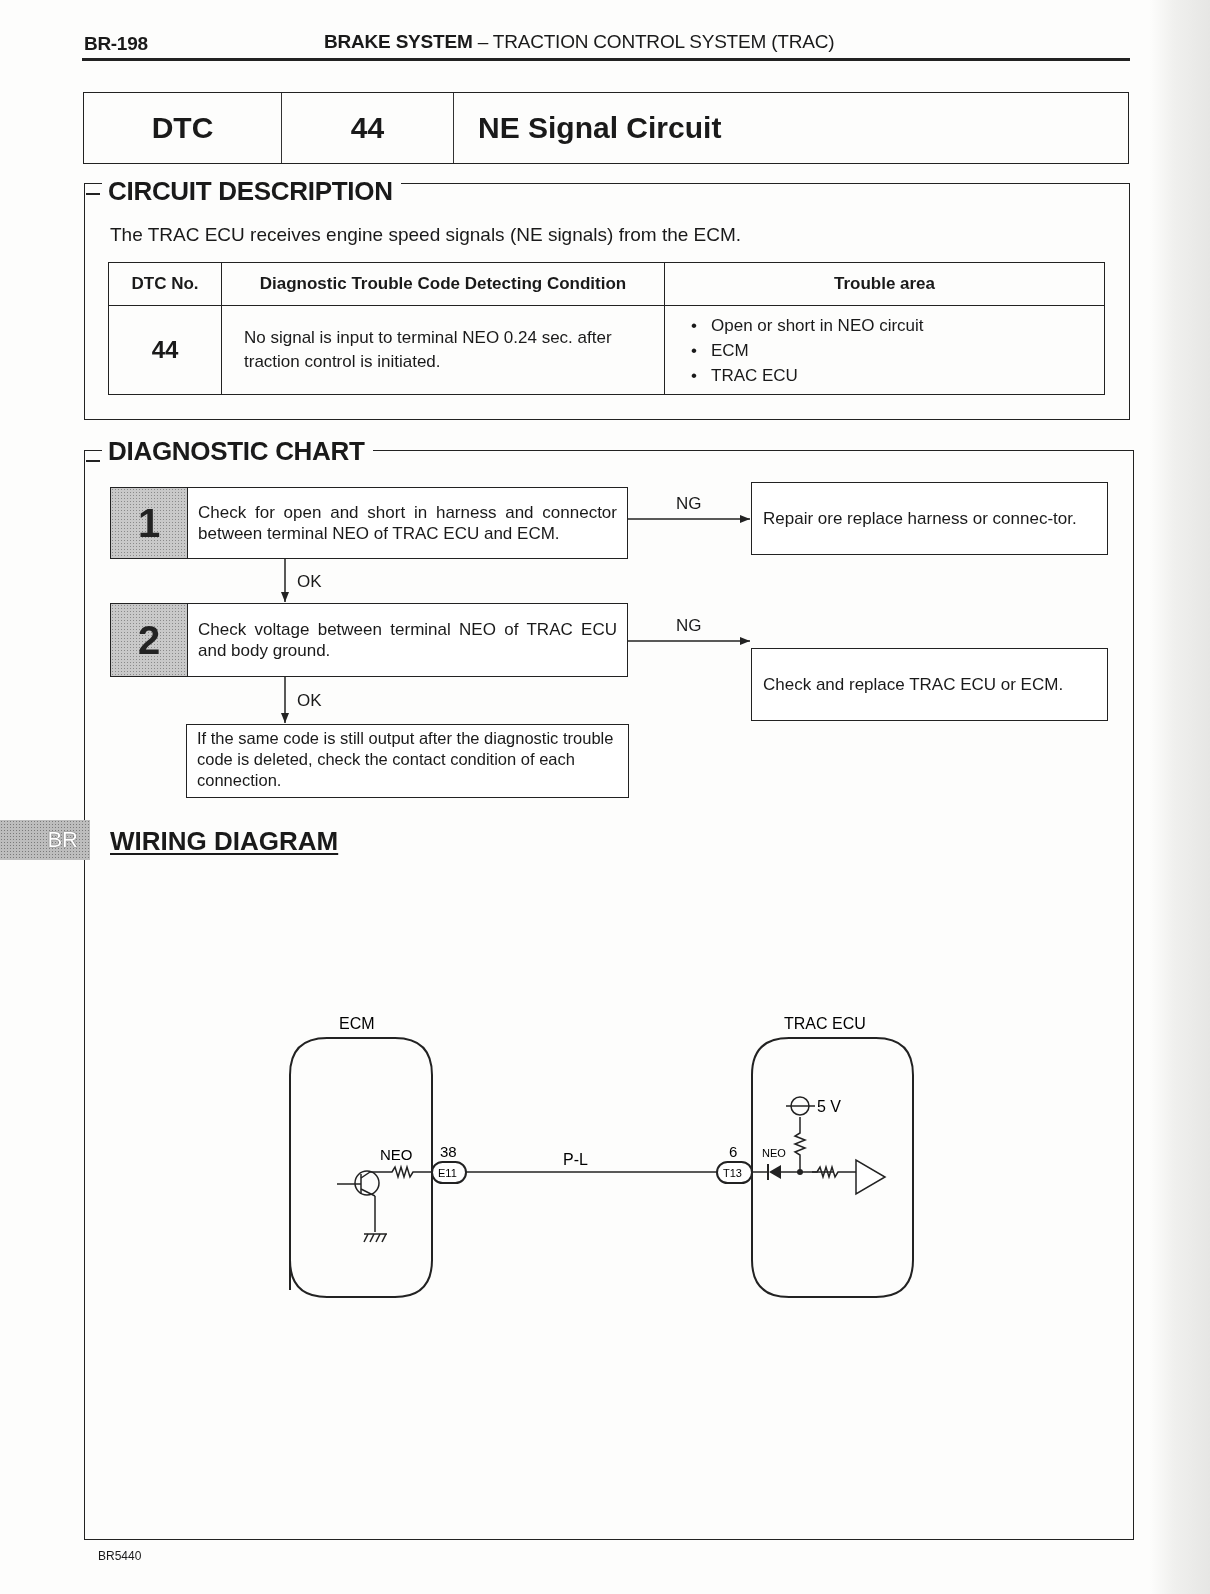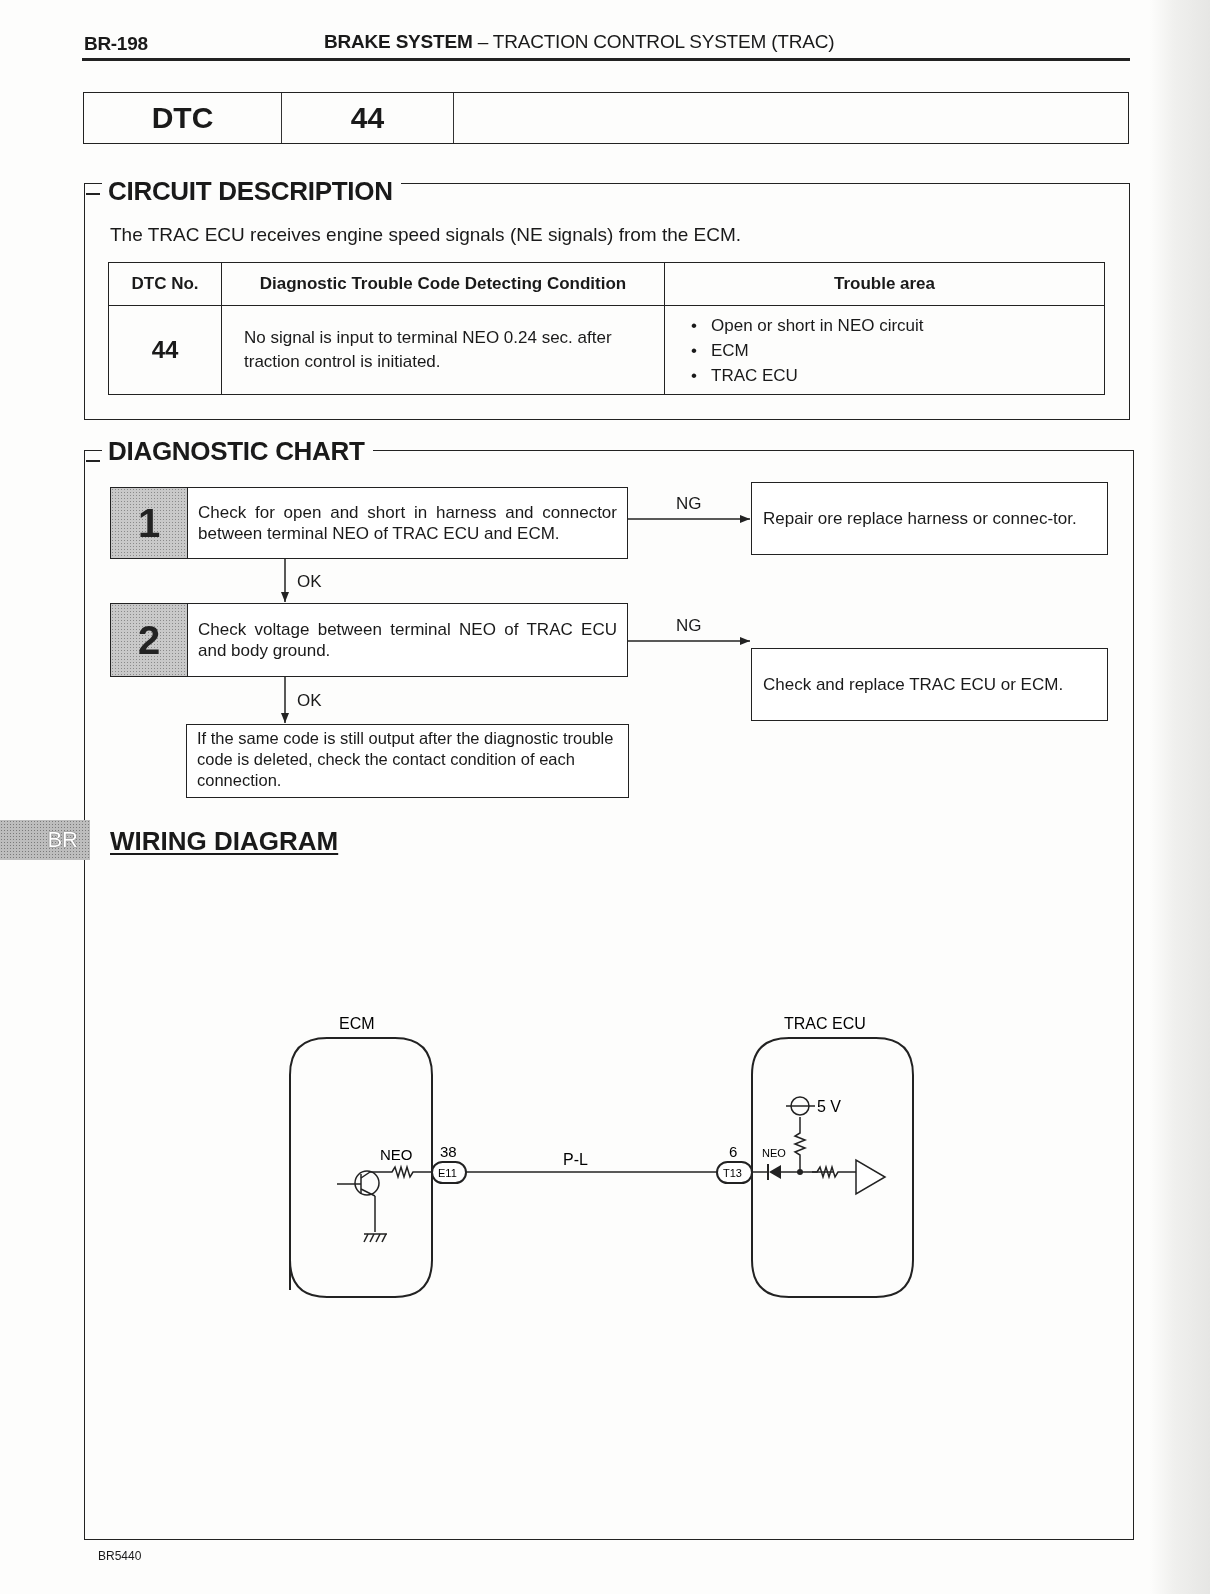--- a/index.html
+++ b/index.html
@@ -13,21 +13,21 @@
   .edge-shade { left:1150px; top:0; width:60px; height:1594px;
     background:linear-gradient(to right, #fdfdfc 0%, #f0f0ee 40%, #e6e6e4 100%); }
 
   
   .hdr-page { left:84px; top:33px; font-size:19px; font-weight:bold; letter-spacing:-0.3px; }
   .hdr-title { left:324px; top:31px; font-size:19px; letter-spacing:-0.2px; }
   .hdr-title b { font-weight:bold; }
   .hdr-rule { left:82px; top:58px; width:1048px; height:3px; background:#222; }
 
   
-  .dtc-table { left:83px; top:92px; width:1046px; height:52px; border:1.5px solid #222; display:flex; box-sizing:border-box; }
+  .dtc-table { left:83px; top:92px; width:1046px; height:72px; border:1.5px solid #222; display:flex; box-sizing:border-box; }
   .dtc-cell { display:flex; align-items:center; font-weight:bold; font-size:30px; box-sizing:border-box; }
   .dtc-c1 { width:198px; justify-content:center; border-right:1px solid #333; }
   .dtc-c2 { width:172px; justify-content:center; border-right:1px solid #333; }
   .dtc-c3 { flex:1; padding-left:24px; }
 
   
   .section { border:1.5px solid #222; box-sizing:border-box; }
   .sec-title { font-size:26px; font-weight:bold; background:#fdfdfc; padding:0 8px 0 6px; letter-spacing:-0.3px; }
   .sec-dash { width:14px; height:2px; background:#222; }
 
@@ -71,20 +71,21 @@
 
 <div class="abs edge-shade"></div>
 
 <div class="abs hdr-page">BR-198</div>
 <div class="abs hdr-title"><b>BRAKE SYSTEM</b><span> – TRACTION CONTROL SYSTEM (TRAC)</span></div>
 <div class="abs hdr-rule"></div>
 
 <div class="abs dtc-table">
   <div class="dtc-cell dtc-c1">DTC</div>
   <div class="dtc-cell dtc-c2">44</div>
+  <div class="dtc-cell dtc-c3">NE Signal Circuit</div>
 </div>
 
 <div class="abs section" style="left:84px;top:183px;width:1046px;height:237px;"></div>
 <div class="abs sec-dash" style="left:86px;top:193px;"></div>
 <div class="abs sec-title" style="left:102px;top:176px;">CIRCUIT DESCRIPTION</div>
 <div class="abs desc-text">The TRAC ECU receives engine speed signals (NE signals) from the ECM.</div>
 
 <table class="abs tt">
   <tbody>
       <tr>

